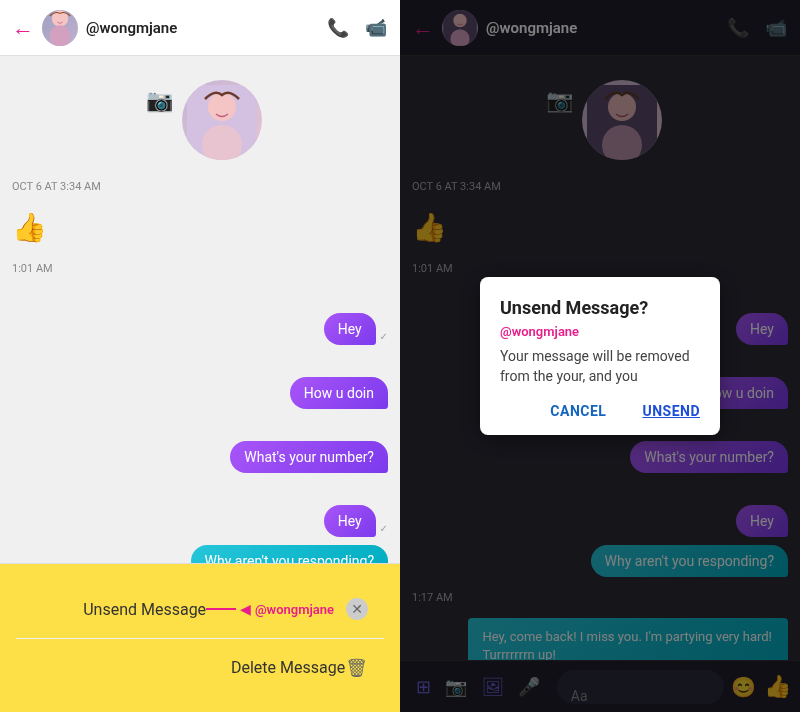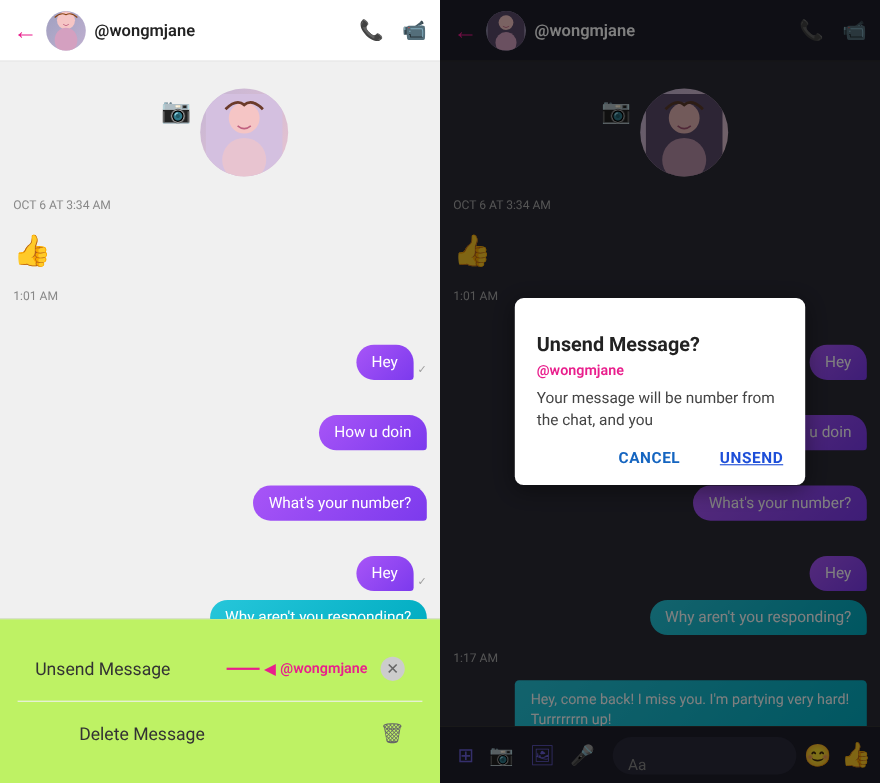--- a/index.html
+++ b/index.html
@@ -184,23 +184,24 @@
       color: #7c3aed;
       margin: 4px 0;
       align-self: flex-end;
     }
     .right-panel .thumb-up {
       color: #6a5fd8;
     }
 
     
     .action-sheet {
-      background: #bef264;
+      background: #fde047;
       border-top: 1px solid #ddd;
       padding: 16px;
+      text-align: right;
     }
     .action-item {
       display: flex;
       align-items: center;
       padding: 18px 16px;
       border-bottom: 1px solid #f0f0f0;
       cursor: pointer;
     }
     .action-item:last-child {
       border-bottom: none;
@@ -283,22 +284,22 @@
       top: 0; left: 0; right: 0; bottom: 0;
       background: rgba(0,0,0,0.5);
       z-index: 20;
       display: flex;
       align-items: center;
       justify-content: center;
     }
     .modal-box {
       background: #fff;
       border-radius: 8px;
-      padding: 32px 20px 16px;
-      width: 264px;
+      padding: 20px 20px 16px;
+      width: 240px;
       box-shadow: 0 4px 20px rgba(0,0,0,0.4);
     }
     .modal-title {
       font-size: 18px;
       font-weight: 700;
       color: #222;
       margin-bottom: 6px;
     }
     .modal-user {
       color: #e91e8c;
@@ -526,20 +527,20 @@
       <span>Aa</span>
     </div>
     <span class="input-bar-emoji">😊</span>
     <span class="input-bar-thumb">👍</span>
   </div>
 
   <div class="modal-overlay">
     <div class="modal-box">
       <div class="modal-title">Unsend Message?</div>
       <div class="modal-user">@wongmjane</div>
-      <div class="modal-body">Your message will be number from the chat, and you</div>
+      <div class="modal-body">Your message will be removed from the your, and you</div>
       <div class="modal-actions">
         <span class="modal-cancel">CANCEL</span>
         <span class="modal-unsend">UNSEND</span>
       </div>
     </div>
   </div>
 </div>
 
 </body></html>

